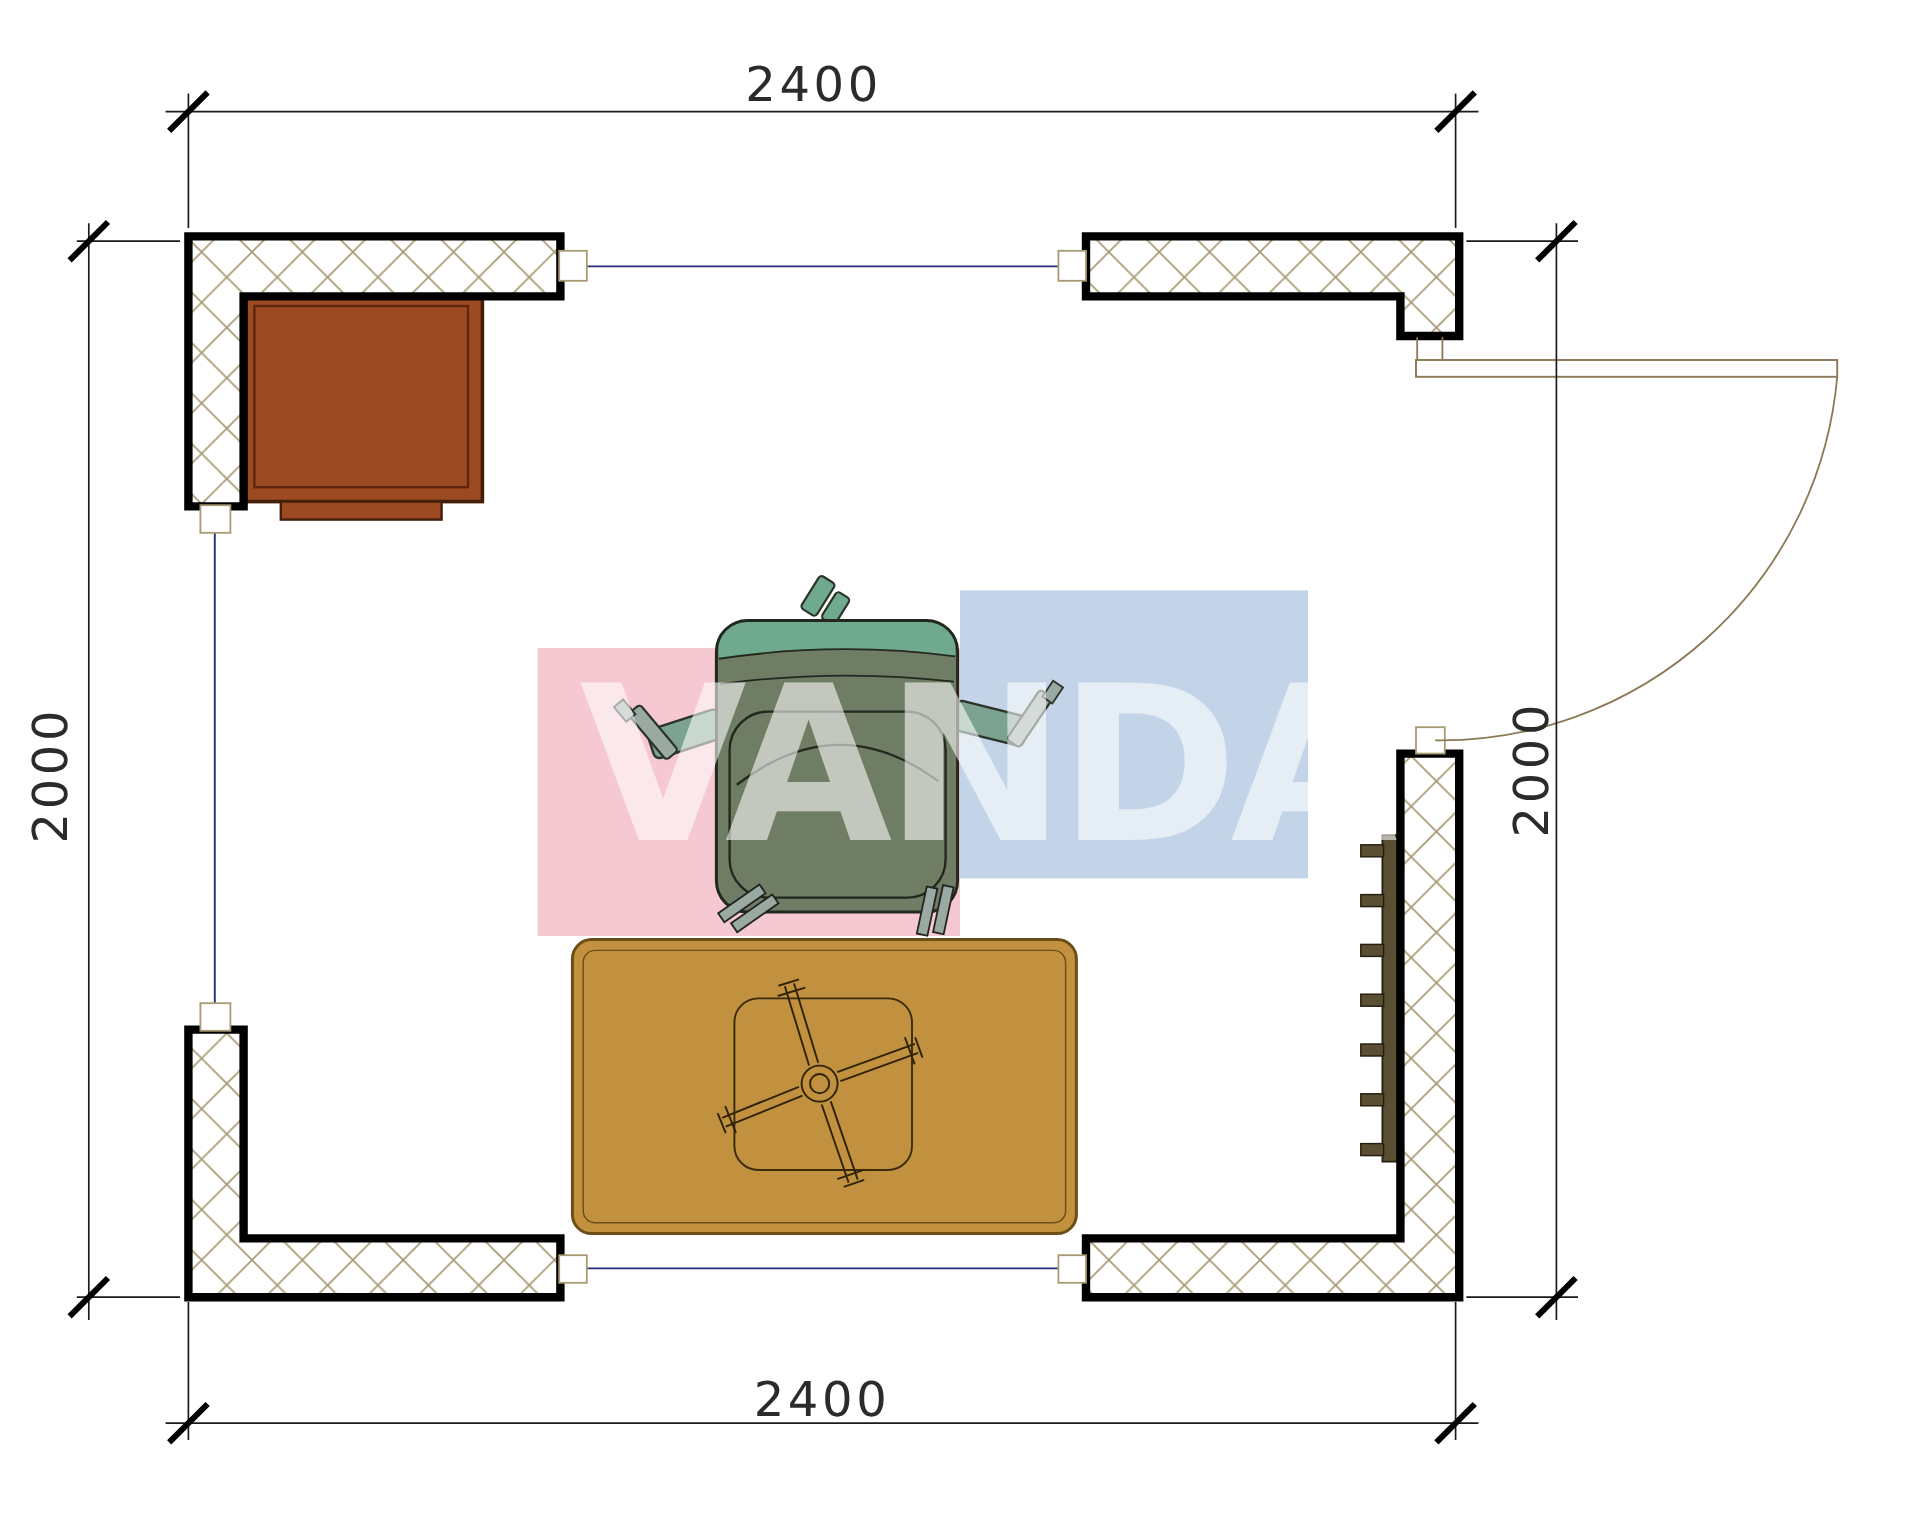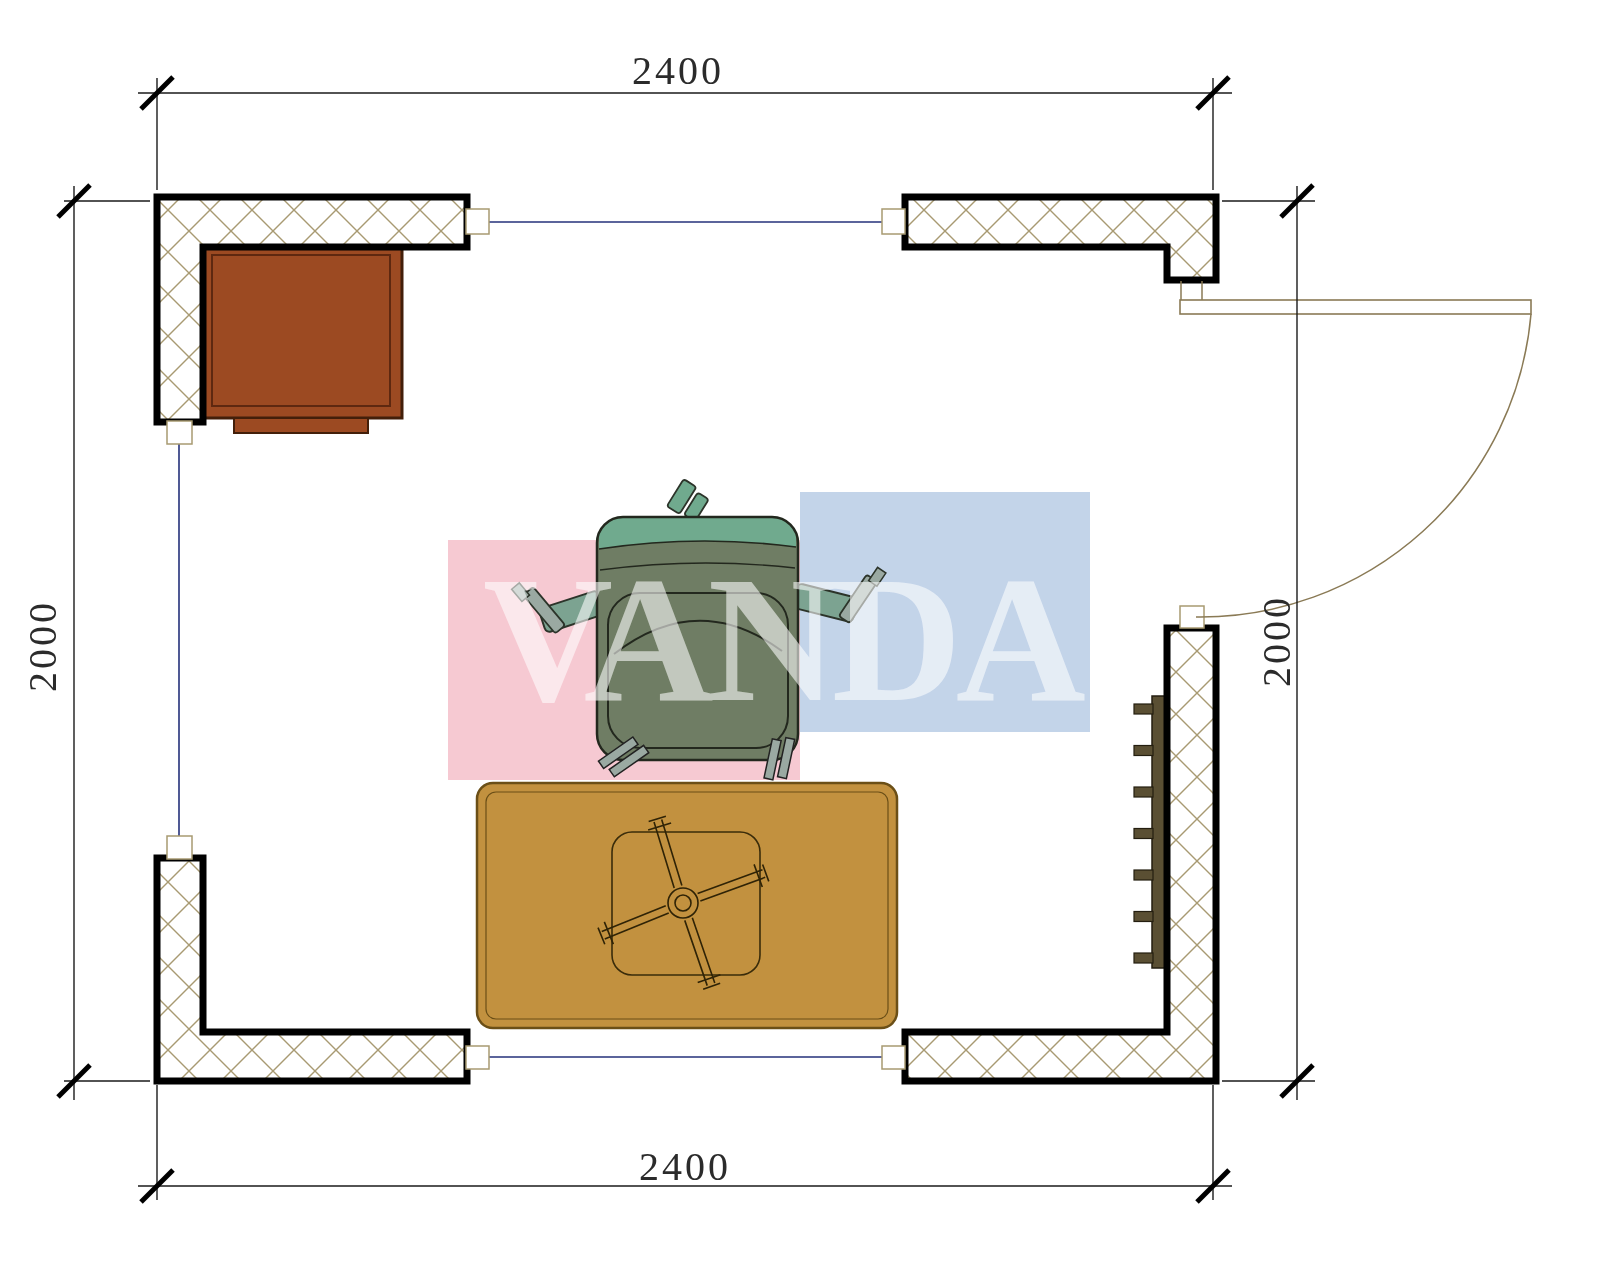--- a/index.html
+++ b/index.html
@@ -1,17 +1,17 @@
 <!DOCTYPE html>
 <html><head>
 <meta charset="utf-8">
 <style>
   html,body{margin:0;padding:0;background:#ffffff;}
   body{font-family:"DejaVu Sans", sans-serif;}
-  .stage{position:relative;width:1600px;height:1280px;background:#ffffff;overflow:hidden;font-family:Liberation Serif, serif;}
+  .stage{position:relative;width:1600px;height:1280px;background:#ffffff;overflow:hidden;}
   svg{display:block;}
   text{user-select:none;}
   .dimtext{fill:#2b2b2b;letter-spacing:3px;}
 </style>
 </head>
 <body>
 
 <div class="stage">
 <svg width="1600" height="1280" viewBox="0 0 1600 1280">
   <defs>

